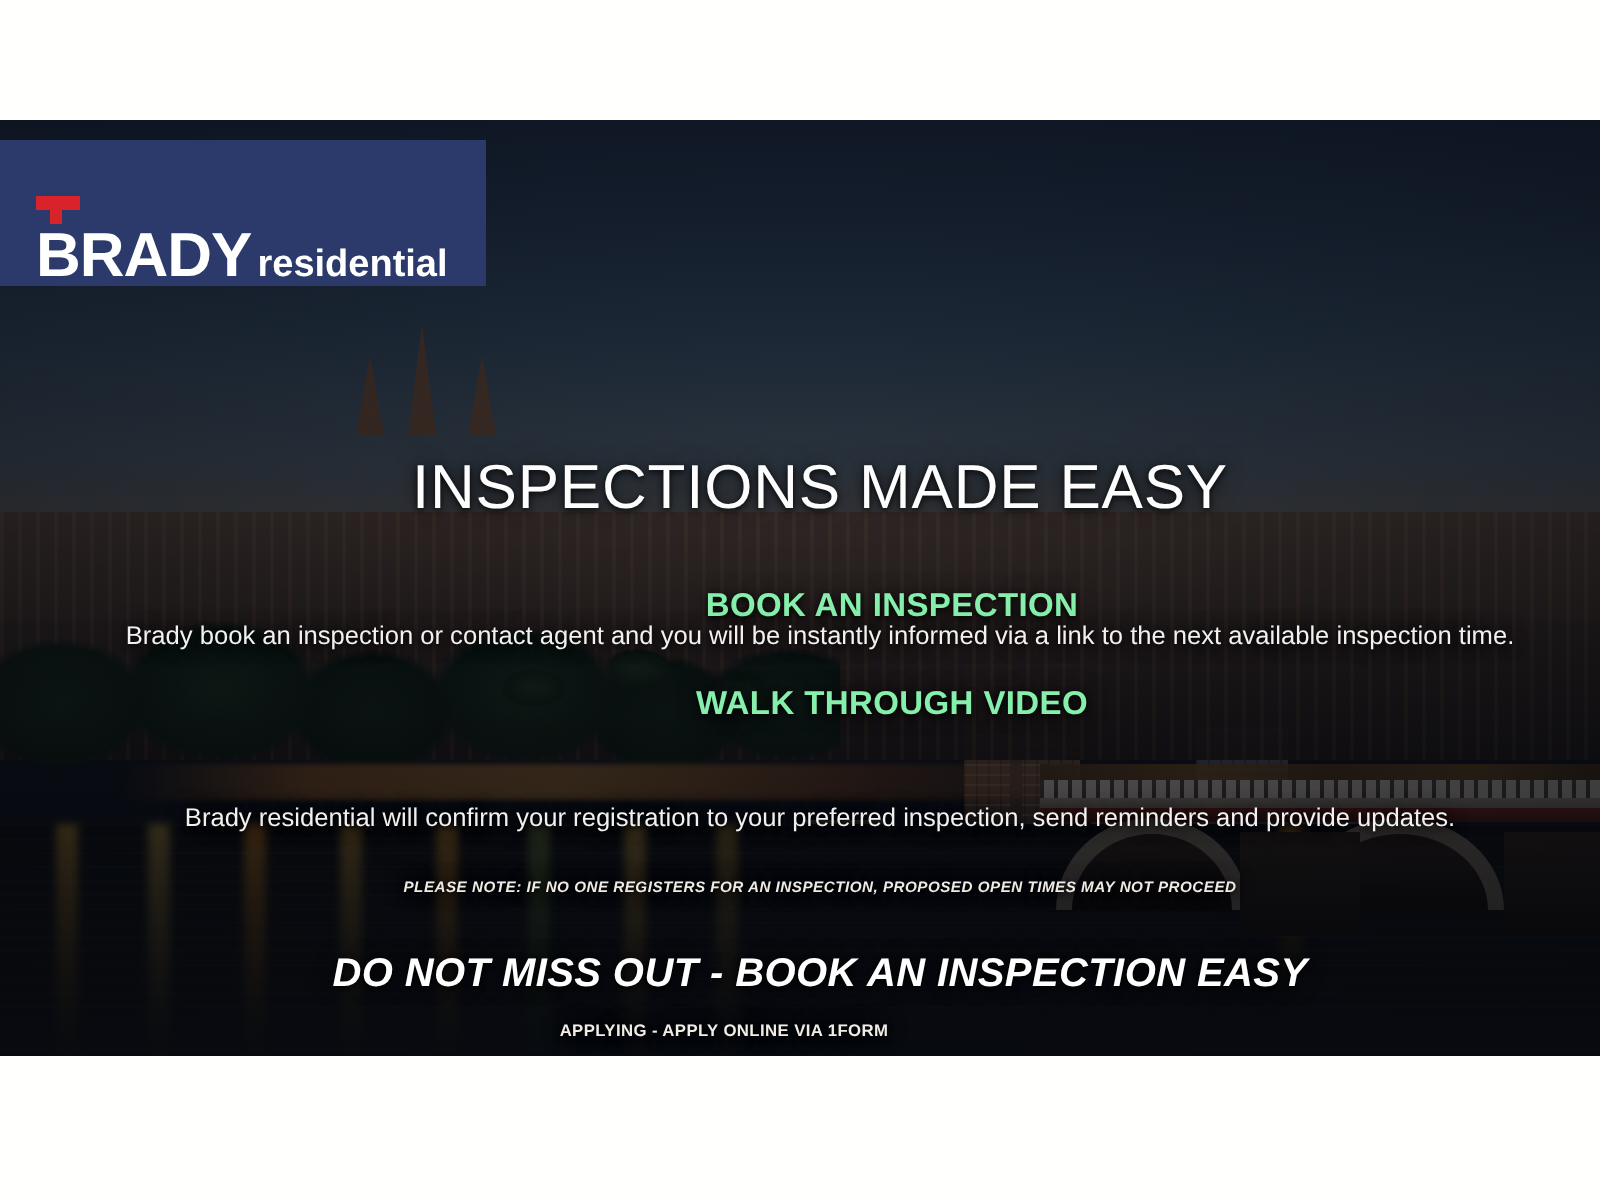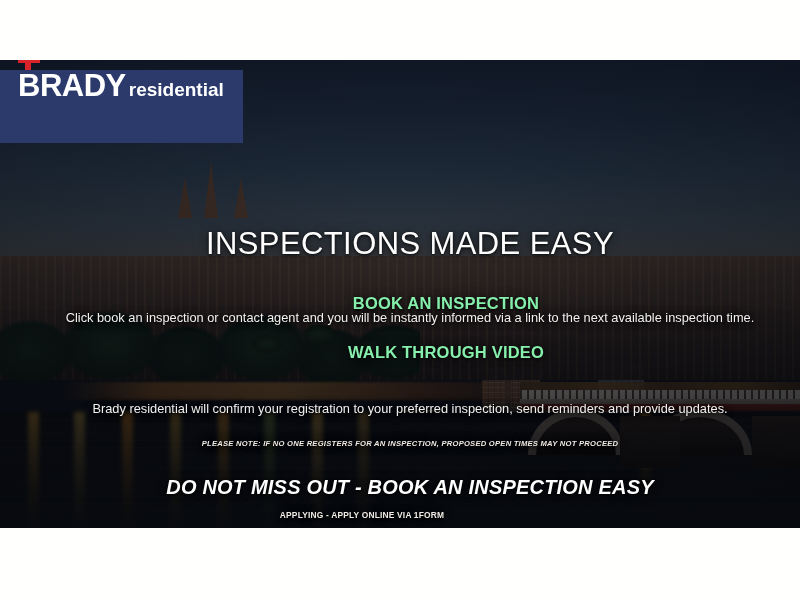--- a/index.html
+++ b/index.html
@@ -161,21 +161,21 @@
       linear-gradient(180deg, rgba(14,18,28,.30) 0%, rgba(14,18,28,.42) 40%,
         rgba(8,10,16,.55) 72%, rgba(6,8,12,.72) 100%),
       radial-gradient(ellipse 620px 300px at 50% 40%, rgba(0,0,0,.18) 0%, rgba(0,0,0,.52) 100%);
   }
 
   
   #logo-banner{
     position:absolute; left:0; top:10px;
     width:243px; height:73px;
     background:#2b3a6b;
-    display:flex; align-items:flex-start;
+    display:flex; align-items:flex-end;
   }
   .logo-wrap{ position:relative; margin-left:18px; display:flex; align-items:baseline; }
   .logo-tick{
     position:absolute; left:0px; top:-14px;
     width:22px; height:7px; background:#d8232a;
   }
   .logo-tick:after{
     content:""; position:absolute; left:7px; top:7px;
     width:6px; height:7px; background:#d8232a;
   }
@@ -315,21 +315,21 @@
         <span class="logo-brady">BRADY</span>
         <span class="logo-res">residential</span>
       </div>
     </div>
 
     <div id="overlay">
 
       <div id="headline" class="t-shadow">INSPECTIONS MADE EASY</div>
 
       <div id="t1" class="sec-title t-shadow">BOOK AN INSPECTION</div>
-      <div id="b1" class="sec-body t-shadow">Click book an inspection  or contact agent and you will be instantly  informed via a link to the next available  inspection time.</div>
+      <div id="b1" class="sec-body t-shadow">Brady book an inspection  or contact agent and you will be instantly  informed via a link to the next available  inspection time.</div>
 
       <div id="t2" class="sec-title t-shadow">WALK THROUGH VIDEO</div>
 
       <div id="b3" class="sec-body t-shadow">Brady residential will confirm your registration to your preferred inspection,  send reminders and provide updates.</div>
 
       <div id="pleasenote" class="t-shadow">PLEASE NOTE:  IF NO ONE REGISTERS FOR AN INSPECTION, PROPOSED OPEN TIMES MAY NOT PROCEED</div>
 
       <div id="cta" class="t-shadow">DO NOT MISS OUT -  BOOK AN INSPECTION EASY</div>
 
       <div id="apply1" class="applyline t-shadow">APPLYING - APPLY ONLINE VIA 1FORM</div>

